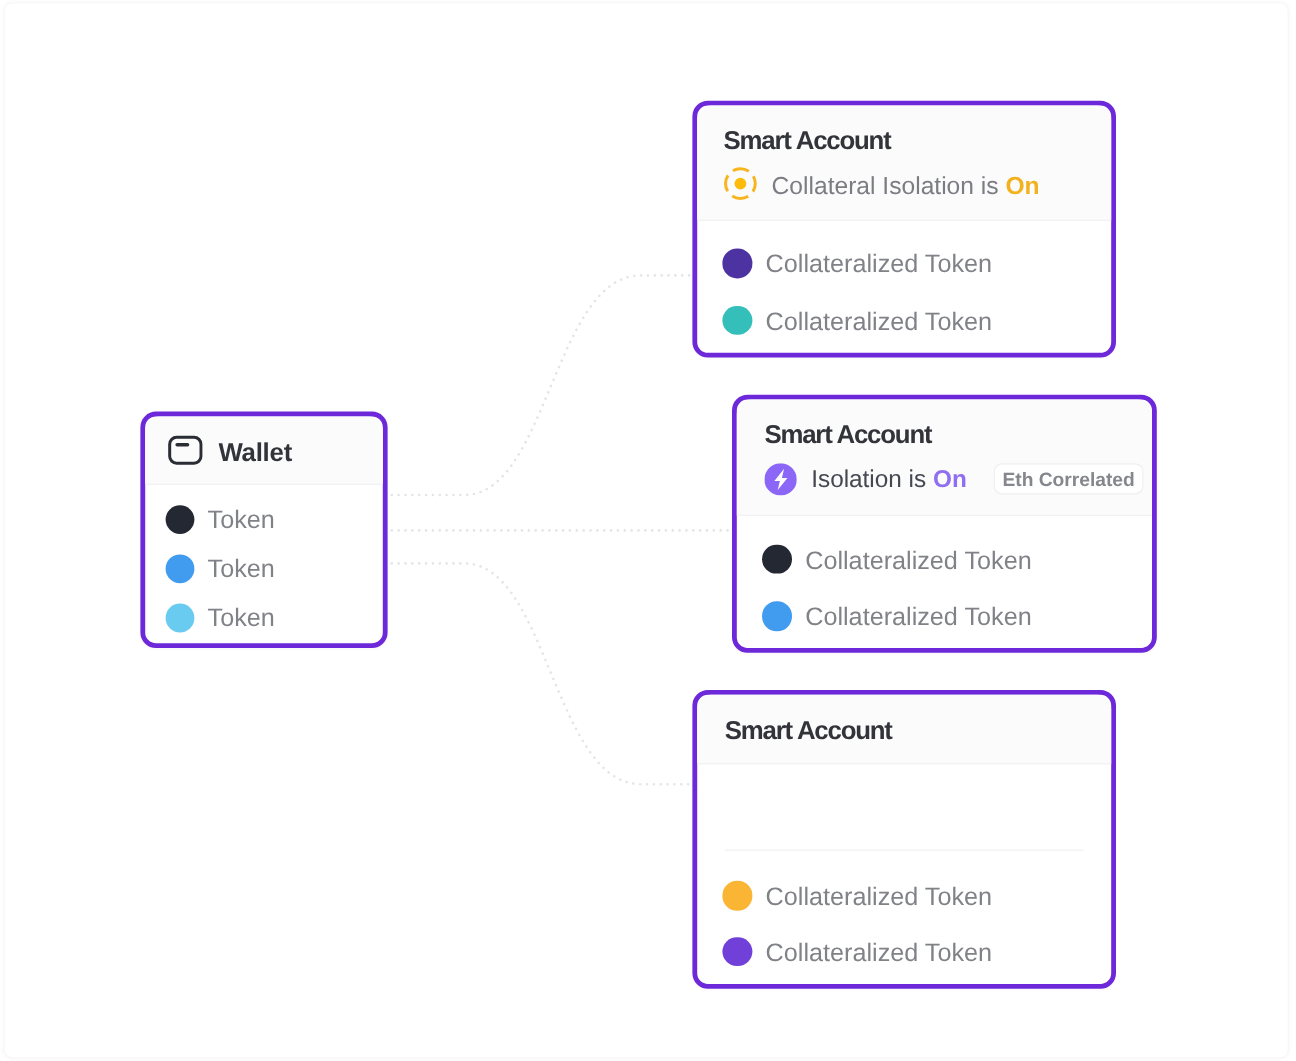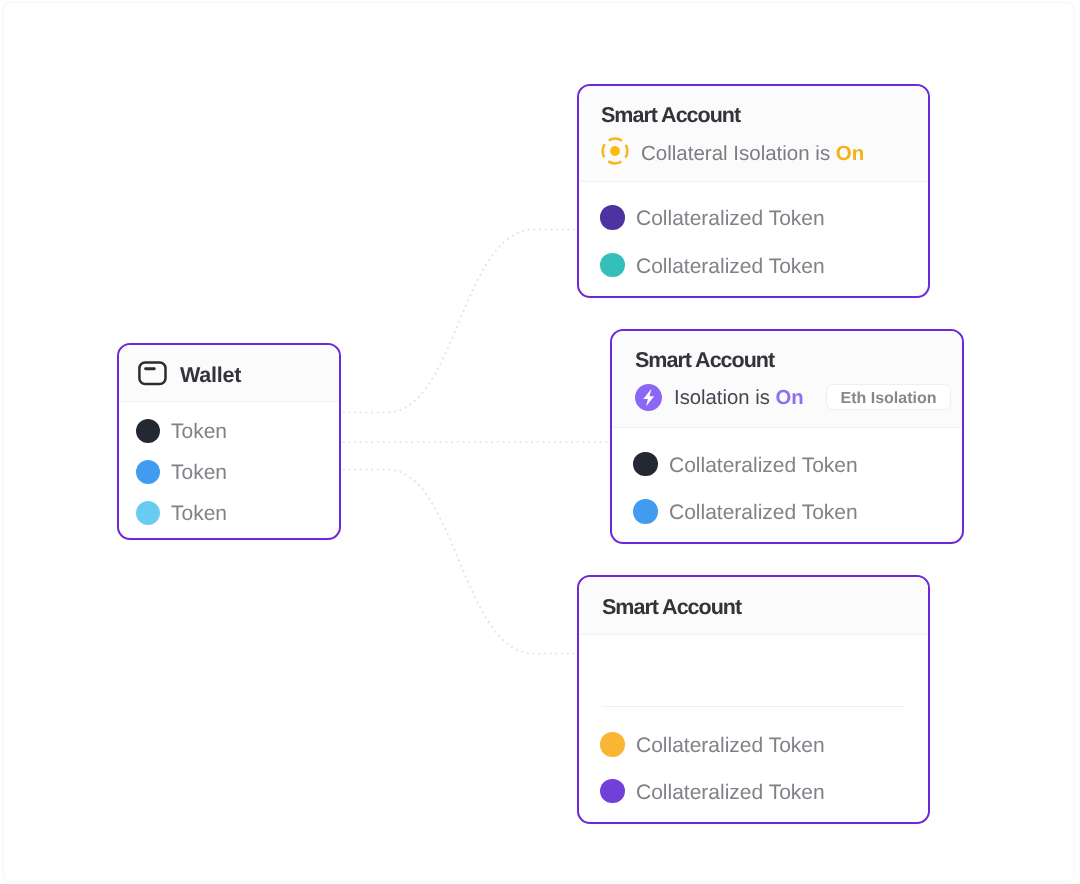--- a/index.html
+++ b/index.html
@@ -13,21 +13,21 @@
     -webkit-font-smoothing: antialiased;
   }
   #page {
     position:absolute; left:3px; top:2px; width:1071px; height:880px;
     background:#fff; border:1px solid #f7f7f8; border-radius:7px;
     overflow:hidden;
     box-shadow:0 0 4px rgba(0,0,0,0.03);
   }
   .card {
     position:absolute; background:#fff;
-    border:2px solid #6d28d9; border-radius:13px;
+    border:4px solid #6d28d9; border-radius:13px;
     box-shadow:0 1px 2px rgba(16,24,40,0.022);
   }
   .card-head { position:absolute; left:0; right:0; top:0; background:#fbfbfc;
                border-radius:12px 12px 0 0; }
   .divider { position:absolute; left:0; right:0; height:1px; background:#f0f1f3; }
   .divider-inset { position:absolute; height:1px; background:#eff0f2; }
   .title { position:absolute; font-weight:700; color:#32343a; letter-spacing:-1.0px;
            white-space:nowrap; }
   .statusrow { position:absolute; white-space:nowrap; }
   .dot { position:absolute; border-radius:50%; }
@@ -47,21 +47,21 @@
 <div id="page">
 
   <svg class="conn">
     <g stroke="#e4e5e8" stroke-width="2.2" stroke-linecap="round" stroke-dasharray="0.01 5.7" fill="none">
       <path d="M322.5 409.5 L383 409.5 C452 409.5 458 226.5 530 226.5 L573 226.5"></path>
       <path d="M322.5 439 L606 439"></path>
       <path d="M322.5 466.5 L383 466.5 C452 466.5 458 650.5 530 650.5 L573 650.5"></path>
     </g>
   </svg>
 
-  <div class="card" style="left:113px; top:340px; width:224px; height:197px;padding-left:16px;">
+  <div class="card" style="left:113px; top:340px; width:206px; height:197px;padding-left:16px;">
     <div class="card-head" style="height:56px;"></div>
     <div class="divider" style="top:56px;"></div>
     <span style="position:absolute;left:18px;top:15px;">
       <svg width="30" height="26" viewBox="0 0 30 26" fill="none">
         <rect x="2.4" y="2.4" width="26.1" height="21.6" rx="5.8" stroke="#2a2d33" stroke-width="2.5"></rect>
         <path d="M8.6 8.7 H17.3" stroke="#2a2d33" stroke-width="2.9" stroke-linecap="round"></path>
       </svg>
     </span>
     <div class="title" style="left:61px; top:18px; font-size:21.5px; letter-spacing:-0.2px; font-weight:650;">Wallet</div>
 
@@ -109,21 +109,21 @@
     <div class="title" style="left:23px; top:17px; font-size:21.5px;">Smart Account</div>
     <span style="position:absolute;left:23px;top:53px;">
       <svg width="27" height="27" viewBox="0 0 27 27" fill="none">
         <circle cx="13.5" cy="13.5" r="13.5" fill="#8b66f7"></circle>
         <path d="M16.4 4.7 L8.3 14.9 L12.9 14.9 L11.1 22.3 L19.2 12.3 L14.6 12.3 Z" fill="#ffffff"></path>
       </svg>
     </span>
     <div class="statusrow" style="left:62px; top:56px; font-size:20.3px; color:#454751;">
       <span>Isolation is </span><span style="font-weight: 700; color: rgb(143, 110, 240);">On</span>
     </div>
-    <div class="badge" style="left:214px; top:53px; width:125px; height:26px; font-size:16px; font-weight:600; padding-top:3px;">Eth Isolation</div>
+    <div class="badge" style="left:214px; top:53px; width:125px; height:26px; font-size:16px; font-weight:600; padding-top:3px;">Eth Correlated</div>
 
     <div style="position:absolute;left:0;top:120.5px;width:100%;height:26px;">
       <span class="dot" style="left: 21px; top: 0px; width: 24.5px; height: 24.5px; background-color: rgb(35, 40, 50);"></span>
       <span class="rowlabel" style="left:57px; top:2px; font-size:21px;">Collateralized Token</span>
     </div>
     <div style="position:absolute;left:0;top:168px;width:100%;height:26px;">
       <span class="dot" style="left: 21px; top: 0px; width: 24.5px; height: 24.5px; background-color: rgb(65, 156, 240);"></span>
       <span class="rowlabel" style="left:57px; top:2px; font-size:21px;">Collateralized Token</span>
     </div>
   </div>

